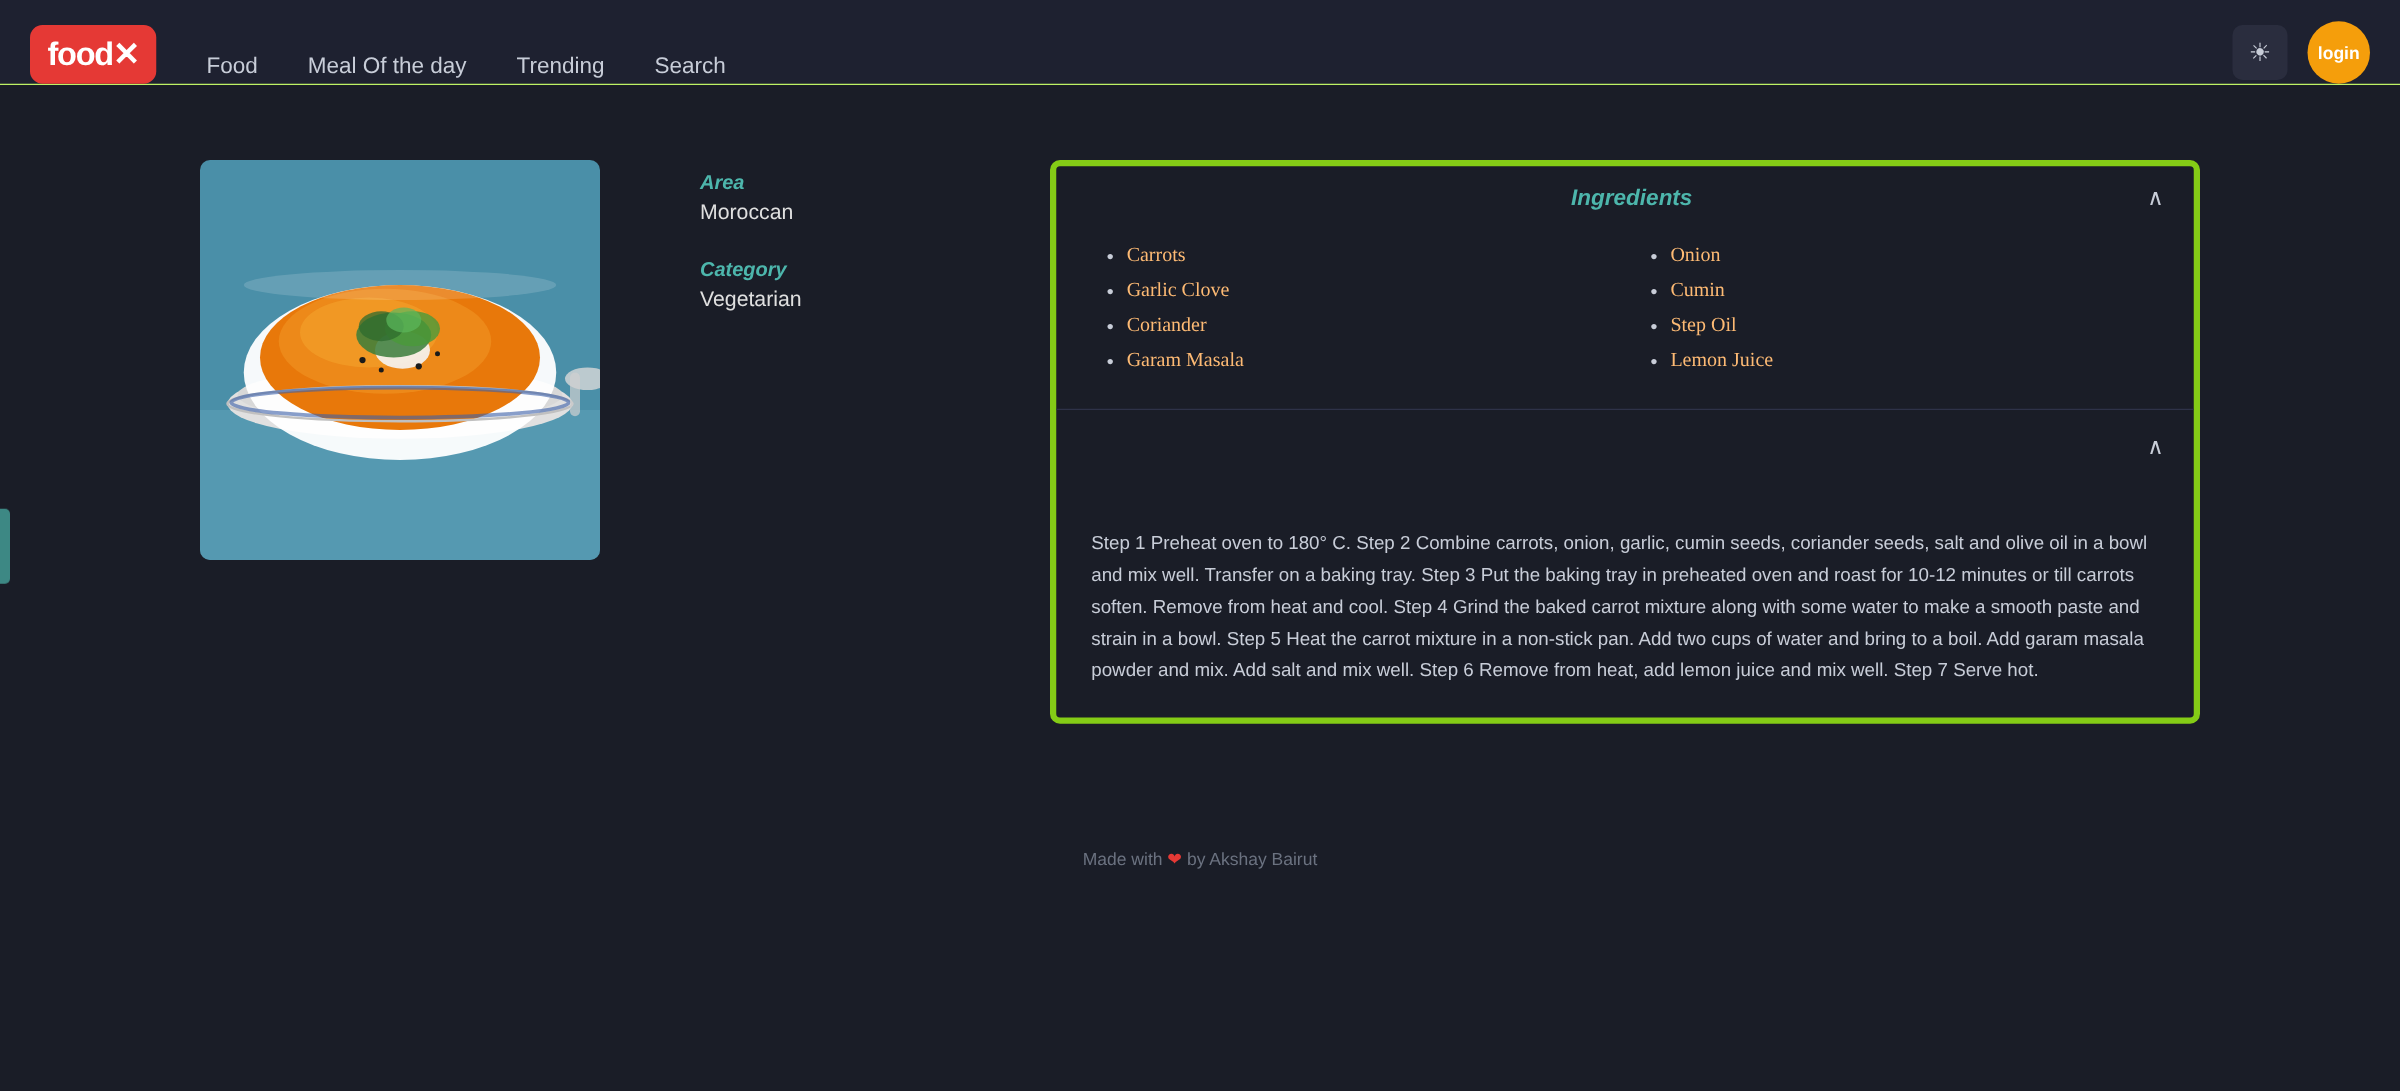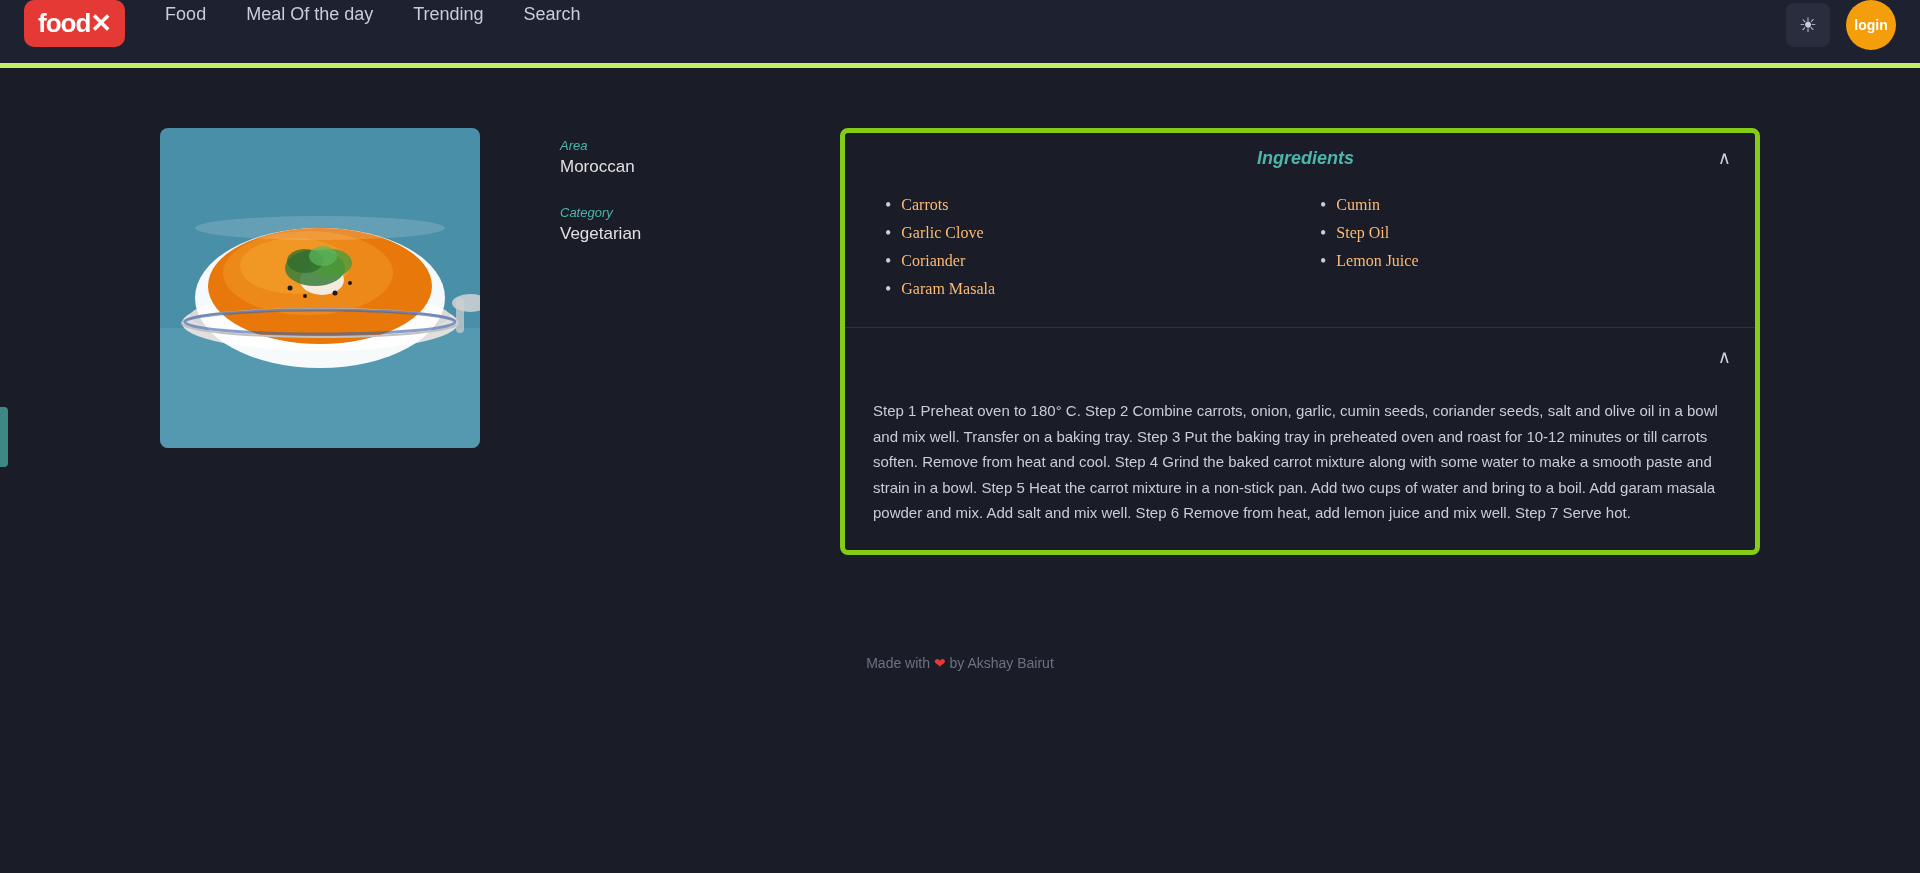--- a/index.html
+++ b/index.html
@@ -7,25 +7,25 @@
       background-color: #1a1d27;
       color: #e0e0e0;
       font-family: 'Segoe UI', Arial, sans-serif;
       min-height: 873px;
       width: 1920px;
     }
 
     
     nav {
       display: flex;
-      align-items: flex-start;
+      align-items: flex-end;
       background-color: #1e2130;
       padding: 0 24px;
       height: 68px;
-      border-bottom: 5px solid #bef264;
+      border-bottom: 1px solid #bef264;
     }
     .nav-logo {
       background-color: #e53935;
       border-radius: 10px;
       padding: 8px 14px;
       font-size: 26px;
       font-weight: 900;
       color: #fff;
       display: flex;
       align-items: center;
@@ -102,22 +102,22 @@
       position: relative;
     }
 
     
     .recipe-meta {
       min-width: 200px;
       padding-top: 10px;
     }
     .meta-label {
       color: #4db6ac;
-      font-size: 13px;
-      font-weight: 400;
+      font-size: 16px;
+      font-weight: 700;
       margin-bottom: 4px;
       font-style: italic;
     }
     .meta-value {
       color: #e0e0e0;
       font-size: 17px;
       margin-bottom: 28px;
     }
 
     
@@ -185,20 +185,21 @@
     }
 
     
     .instructions-body {
       padding: 16px 28px 24px 28px;
     }
     .instructions-text {
       color: #c8cdd8;
       font-size: 15px;
       line-height: 1.7;
+      margin-top: 24px;
     }
 
     
     footer {
       text-align: center;
       padding: 20px;
       color: #6b7280;
       font-size: 14px;
       margin-top: 40px;
     }
@@ -301,20 +302,21 @@
     </div>
 
     <div class="ingredients-grid">
       <ul class="ingredient-col">
         <li>Carrots</li>
         <li>Garlic Clove</li>
         <li>Coriander</li>
         <li>Garam Masala</li>
       </ul>
       <ul class="ingredient-col">
+        <li>Onion</li>
         <li>Cumin</li>
         <li>Step Oil</li>
         <li>Lemon Juice</li>
       </ul>
     </div>
 
     <hr class="divider">
 
     <div class="section-header">
       <div style="width:24px"></div>

